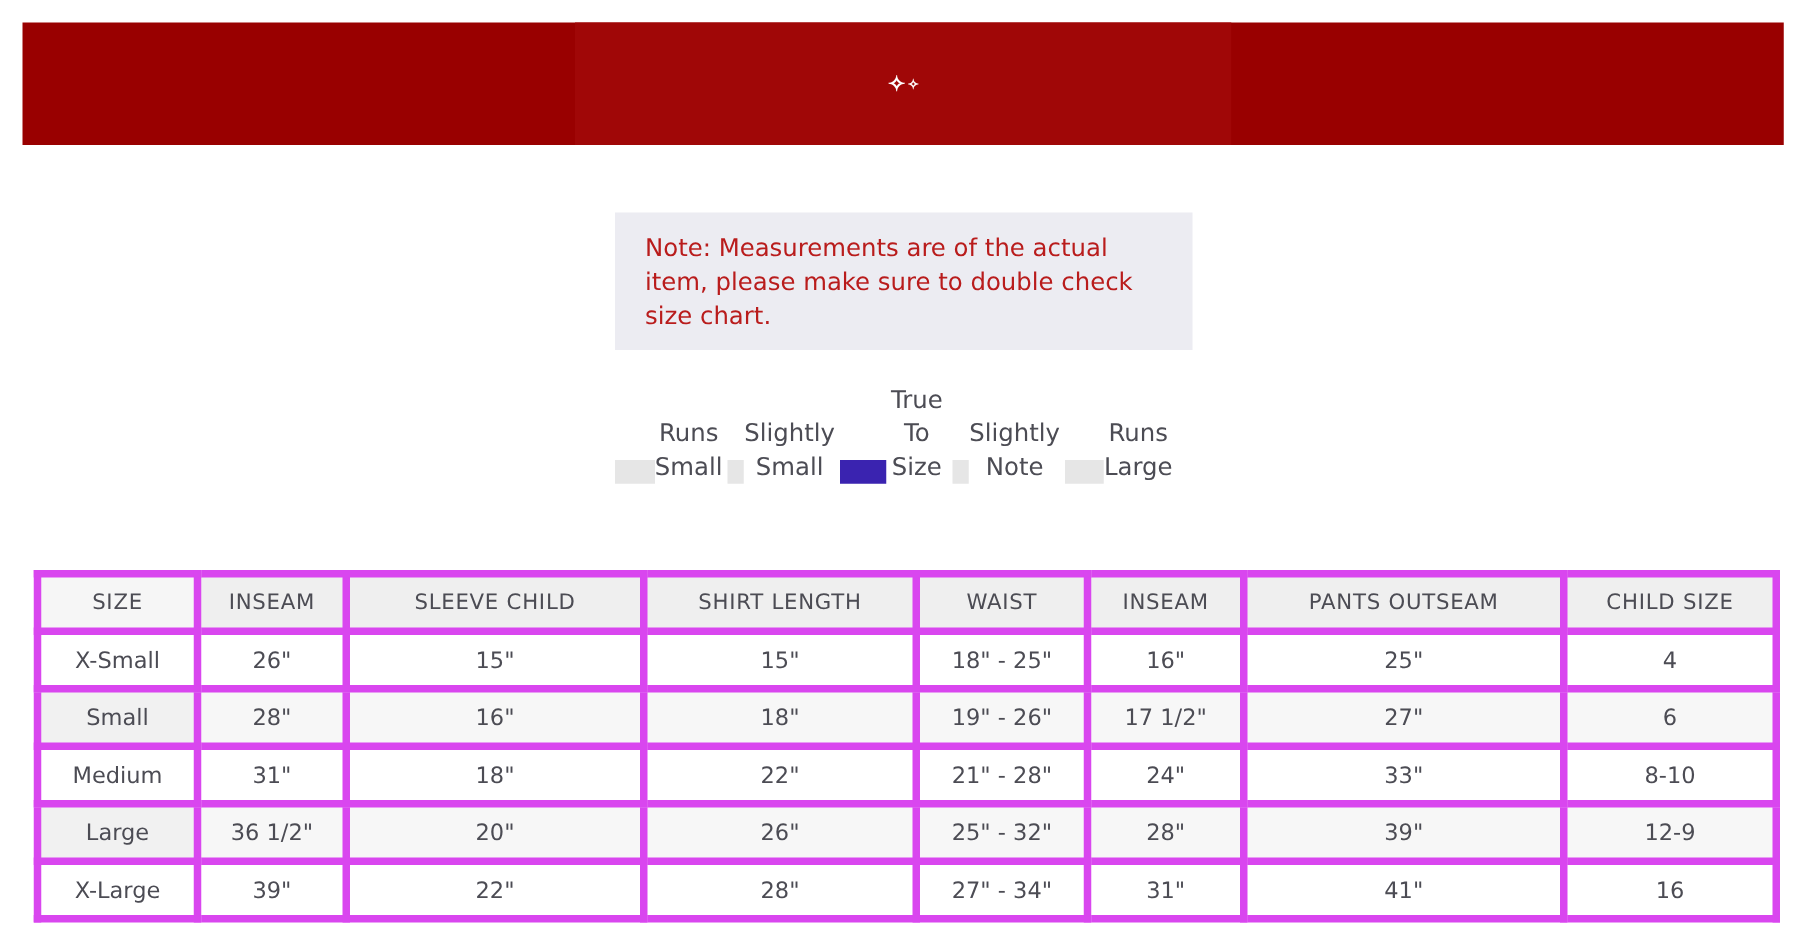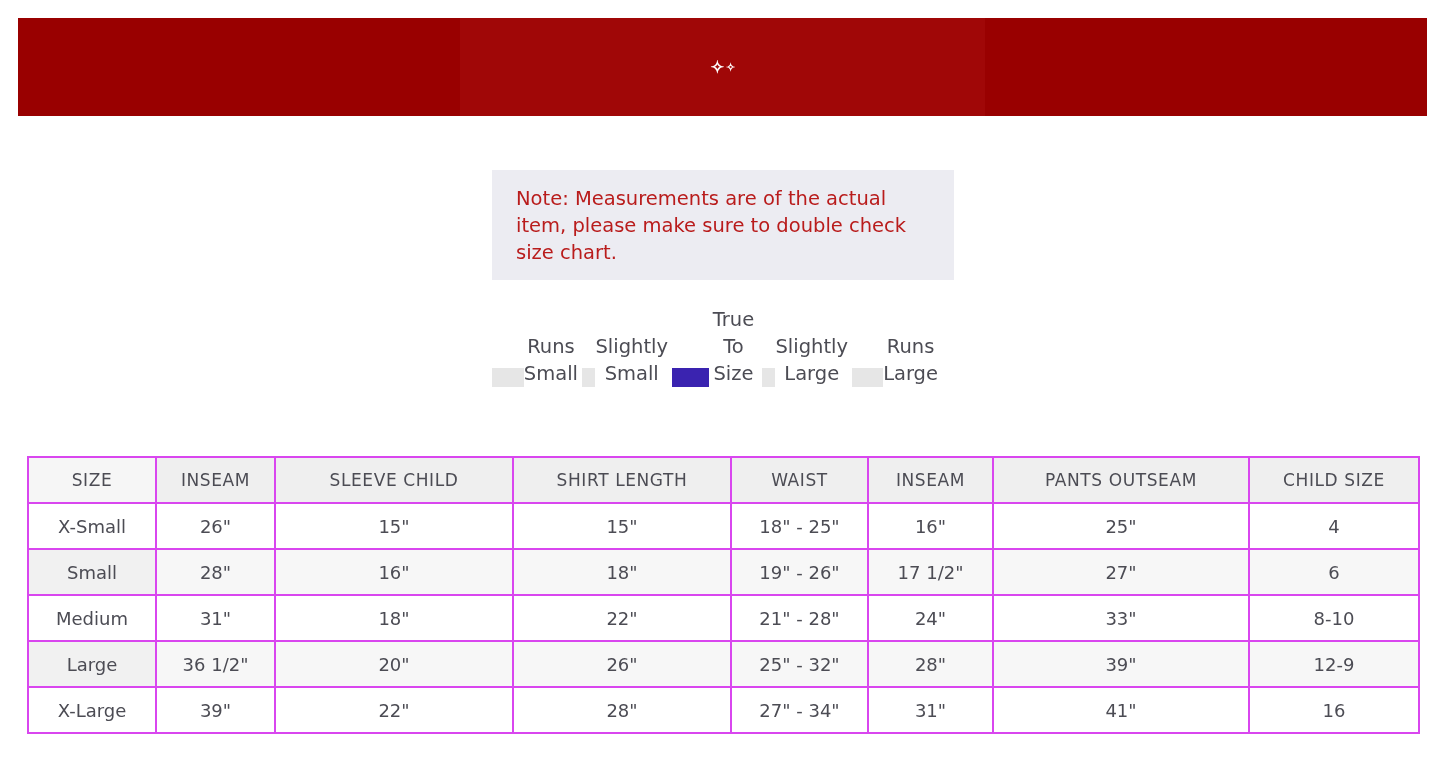--- a/index.html
+++ b/index.html
@@ -116,21 +116,21 @@
   .size-table {
     position: absolute;
     left: 27px;
     top: 456px;
     width: 1391px;
     border-collapse: collapse;
     table-layout: fixed;
   }
   .size-table th,
   .size-table td {
-    border: 2px solid #d946ef;
+    border: 6px solid #d946ef;
     text-align: center;
     color: #4c4c54;
     font-size: 18px;
     font-weight: normal;
     height: 46px;
     padding: 0 4px;
     box-sizing: border-box;
   }
   .size-table thead th {
     background: #efefef;
@@ -186,21 +186,21 @@
     <div class="fit-item">
       <div class="fit-bar"></div>
       <div class="fit-label">Slightly Small</div>
     </div>
     <div class="fit-item">
       <div class="fit-bar active"></div>
       <div class="fit-label">True To Size</div>
     </div>
     <div class="fit-item">
       <div class="fit-bar"></div>
-      <div class="fit-label">Slightly Large</div>
+      <div class="fit-label">Slightly Note</div>
     </div>
     <div class="fit-item">
       <div class="fit-bar"></div>
       <div class="fit-label">Runs Large</div>
     </div>
   </div>
 
   <table class="size-table">
     <thead>
       <tr>

